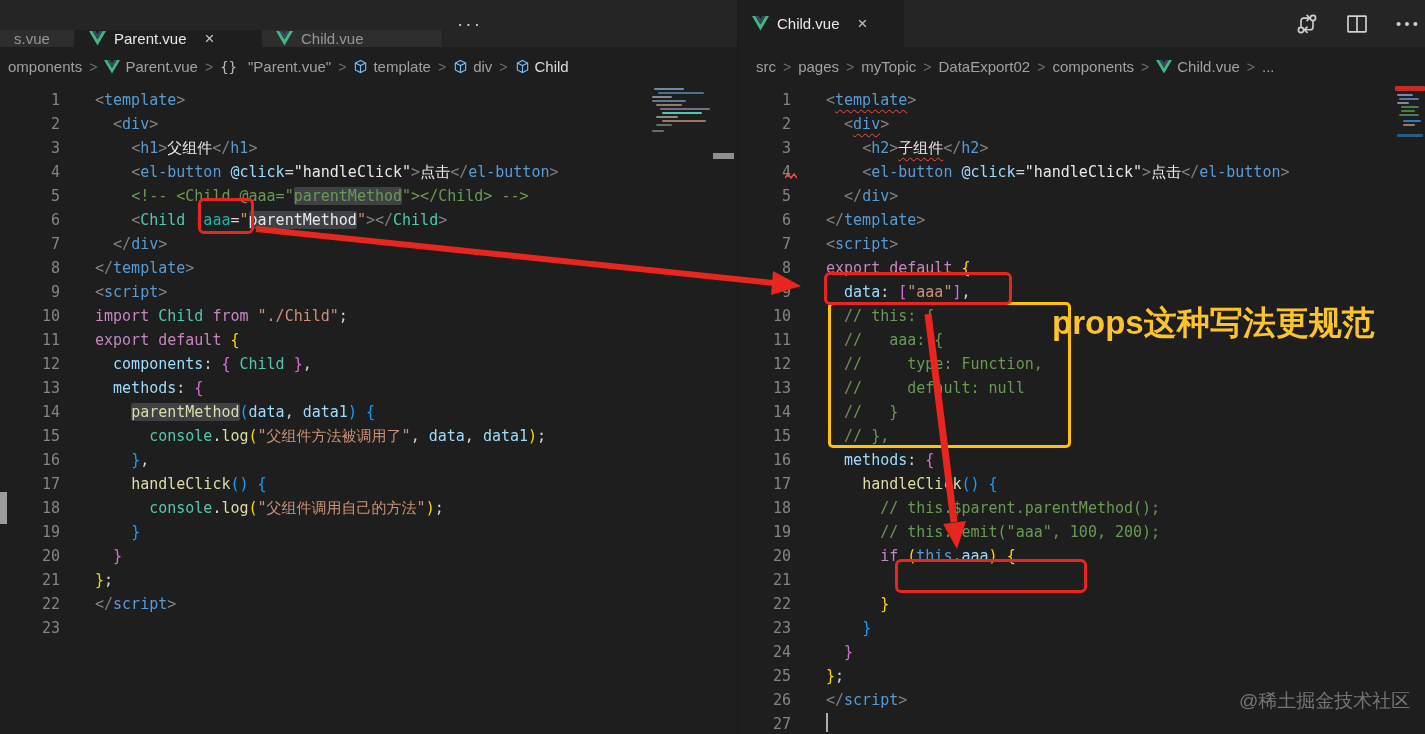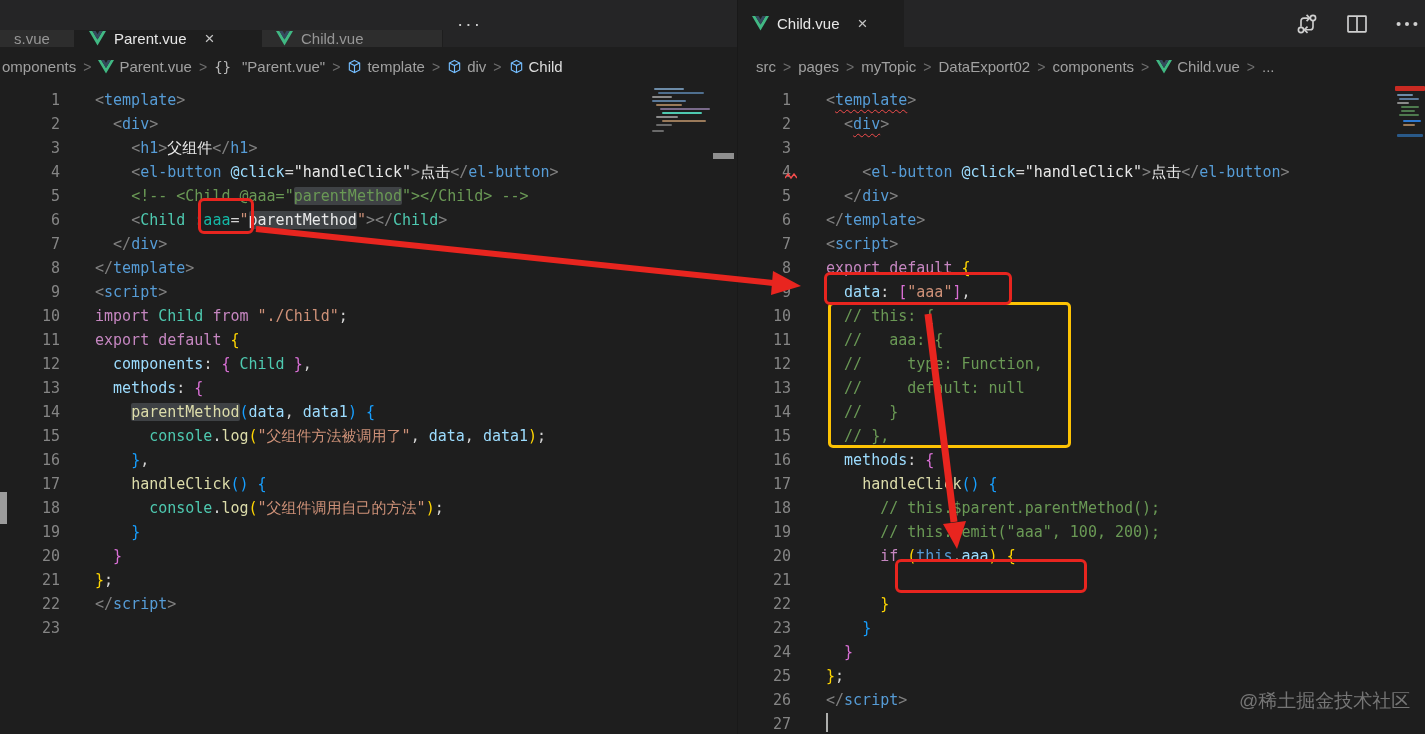--- a/index.html
+++ b/index.html
@@ -16,21 +16,21 @@
   .tab.active { background:#1e1e1e; color:#e7e7e7; }
   .tab .vue-ico { flex:0 0 auto; }
   .tab-close { margin-left:10px; color:#c5c5c5; font-size:17px; line-height:1; }
   .tab-overflow { color:#cccccc; font-size:19px; letter-spacing:2px; align-self:center; margin-left:14px; }
   .editor-actions { position:absolute; right:0; top:0; height:47px; display:flex; align-items:center; gap:26px; padding-right:6px; }
   .action-ico { width:24px; height:24px; display:block; }
 
   
   .crumbbar { position:absolute; top:47px; height:39px; display:flex; align-items:center;
               background:#1e1e1e; color:#a0a0a0; font-size:15px; white-space:nowrap; overflow:hidden; }
-  #crumb-left { left:0; width:737px; padding-left:2px; }
+  #crumb-left { left:0; width:737px; padding-left:8px; }
   #crumb-right { left:737px; width:688px; padding-left:18px; border-left:1px solid #191919; }
   .crumb { display:inline-flex; align-items:center; gap:5px; }
   .crumb.bright { color:#dedede; }
   .crumb-sep { color:#6e6e6e; margin:0 7px; font-size:14px; }
   .braces { color:#b8b8b8; font-family:"DejaVu Sans Mono", monospace; font-size:14px; }
 
   
   .code-pane { position:absolute; top:86px; bottom:0; overflow:hidden;
                font-family:"DejaVu Sans Mono","Liberation Mono", monospace; font-size:15px; }
   #pane-left  { left:0; width:712px; }
@@ -239,21 +239,21 @@
       <div class="code-line"><span class="ln">18</span><span class="lc"><span class="tk-w">      </span><span class="tk-comp">console</span><span class="tk-w">.</span><span class="tk-fn">log</span><span class="tk-b1">(</span><span class="tk-str">"父组件调用自己的方法"</span><span class="tk-b1">)</span><span class="tk-w">;</span></span></div>
       <div class="code-line"><span class="ln">19</span><span class="lc"><span class="tk-w">    </span><span class="tk-b3">}</span></span></div>
       <div class="code-line"><span class="ln">20</span><span class="lc"><span class="tk-w">  </span><span class="tk-b2">}</span></span></div>
       <div class="code-line"><span class="ln">21</span><span class="lc"><span class="tk-b1">}</span><span class="tk-w">;</span></span></div>
       <div class="code-line"><span class="ln">22</span><span class="lc"><span class="tk-p">&lt;/</span><span class="tk-tag">script</span><span class="tk-p">&gt;</span></span></div>
       <div class="code-line"><span class="ln">23</span><span class="lc"></span></div>
     </div>
   <div class="code-pane" id="pane-right" style="padding-top:2px;">
       <div class="code-line"><span class="ln">1</span><span class="lc"><span class="tk-p">&lt;</span><span class="tk-tag tk-sq">template</span><span class="tk-p">&gt;</span></span></div>
       <div class="code-line"><span class="ln">2</span><span class="lc"><span class="tk-w">  </span><span class="tk-p">&lt;</span><span class="tk-tag tk-sq">div</span><span class="tk-p">&gt;</span></span></div>
-      <div class="code-line"><span class="ln">3</span></div>
+      <div class="code-line"><span class="ln">3</span><span class="lc"><span class="tk-w">    </span><span class="tk-p">&lt;</span><span class="tk-tag">h2</span><span class="tk-p">&gt;</span><span class="tk-txt tk-sq">子组件</span><span class="tk-p">&lt;/</span><span class="tk-tag">h2</span><span class="tk-p">&gt;</span></span></div>
       <div class="code-line"><span class="ln">4</span><span class="lc"><span class="tk-w">    </span><span class="tk-p">&lt;</span><span class="tk-tag">el-button</span><span class="tk-w"> </span><span class="tk-attr">@click</span><span class="tk-op">=</span><span class="tk-val">"handleClick"</span><span class="tk-p">&gt;</span><span class="tk-txt">点击</span><span class="tk-p">&lt;/</span><span class="tk-tag">el-button</span><span class="tk-p">&gt;</span></span></div>
       <div class="code-line"><span class="ln">5</span><span class="lc"><span class="tk-w">  </span><span class="tk-p">&lt;/</span><span class="tk-tag">div</span><span class="tk-p">&gt;</span></span></div>
       <div class="code-line"><span class="ln">6</span><span class="lc"><span class="tk-p">&lt;/</span><span class="tk-tag">template</span><span class="tk-p">&gt;</span></span></div>
       <div class="code-line"><span class="ln">7</span><span class="lc"><span class="tk-p">&lt;</span><span class="tk-tag">script</span><span class="tk-p">&gt;</span></span></div>
       <div class="code-line"><span class="ln">8</span><span class="lc"><span class="tk-kw">export</span><span class="tk-w"> </span><span class="tk-kw">default</span><span class="tk-w"> </span><span class="tk-b1">{</span></span></div>
       <div class="code-line"><span class="ln">9</span><span class="lc"><span class="tk-w">  </span><span class="tk-attr">data</span><span class="tk-w">: </span><span class="tk-b2">[</span><span class="tk-str">"aaa"</span><span class="tk-b2">]</span><span class="tk-w">,</span></span></div>
       <div class="code-line"><span class="ln">10</span><span class="lc"><span class="tk-w">  </span><span class="tk-comment">// this: {</span></span></div>
       <div class="code-line"><span class="ln">11</span><span class="lc"><span class="tk-w">  </span><span class="tk-comment">//   aaa: {</span></span></div>
       <div class="code-line"><span class="ln">12</span><span class="lc"><span class="tk-w">  </span><span class="tk-comment">//     type: Function,</span></span></div>
       <div class="code-line"><span class="ln">13</span><span class="lc"><span class="tk-w">  </span><span class="tk-comment">//     default: null</span></span></div>
@@ -304,20 +304,21 @@
   <div id="edge-nub"></div>
   <div id="cursor"></div>
   <svg id="gutter-squiggle" width="12" height="7">
     <polyline points="0,5 3,1 6,5 9,1 12,5" fill="none" stroke="#f14c4c" stroke-width="1.4"></polyline>
   </svg>
 
   <div class="anno redbox" id="redbox-aaa"></div>
   <div class="anno redbox" id="redbox-props"></div>
   <div class="anno redbox" id="redbox-call"></div>
   <div class="anno" id="yellowbox"></div>
+  <div class="anno" id="yellow-note">props这种写法更规范</div>
   <div class="anno" id="watermark">@稀土掘金技术社区</div>
   <svg class="anno" id="arrows">
     <line x1="256" y1="229" x2="773" y2="283" stroke="#e8251f" stroke-width="6"></line>
     <polygon points="801,286 771,295 773,271" fill="#e8251f"></polygon>
     <line x1="928" y1="314" x2="954" y2="522" stroke="#e8251f" stroke-width="7"></line>
     <polygon points="957,549 943,524 966,521" fill="#e8251f"></polygon>
   </svg>
 
 </div>
 

